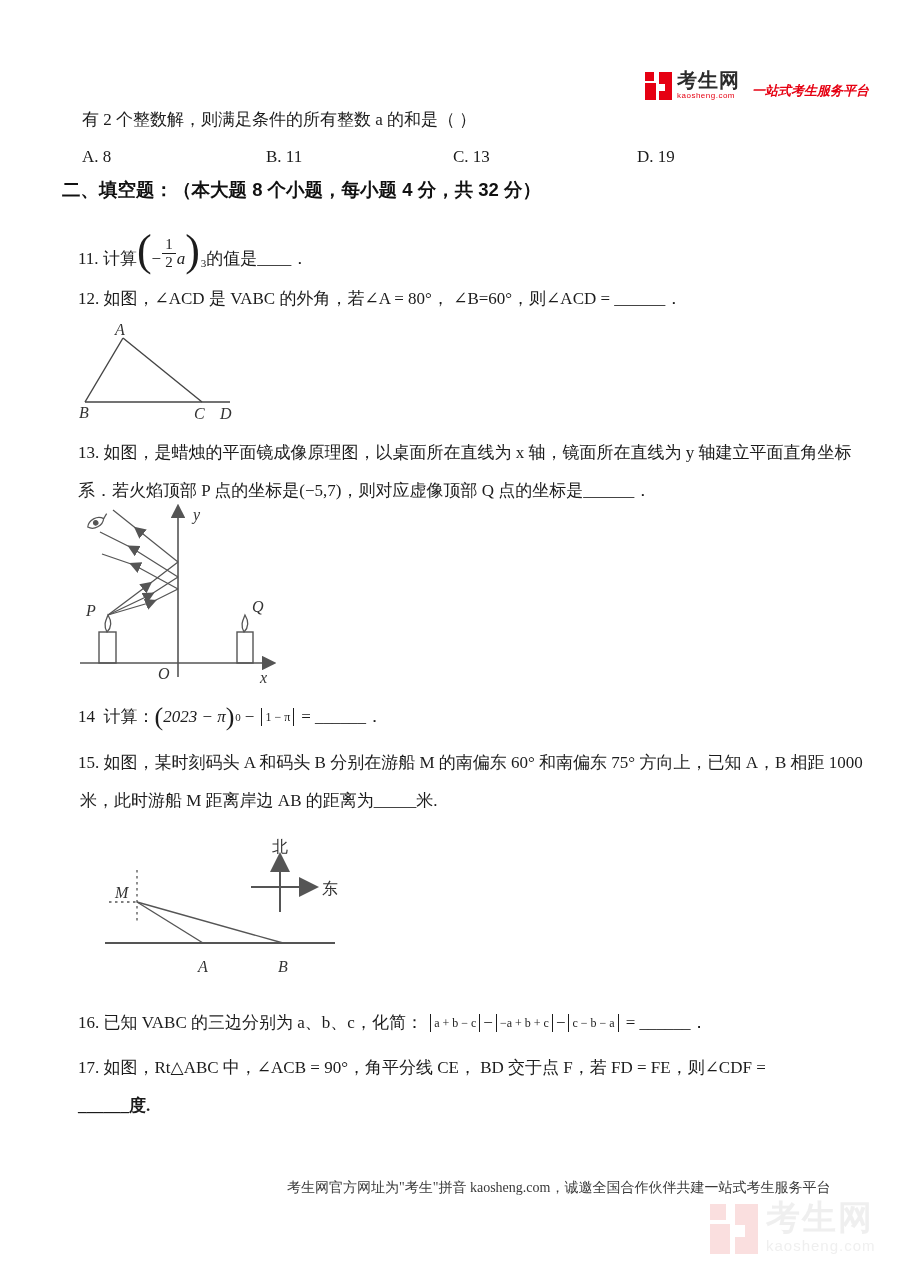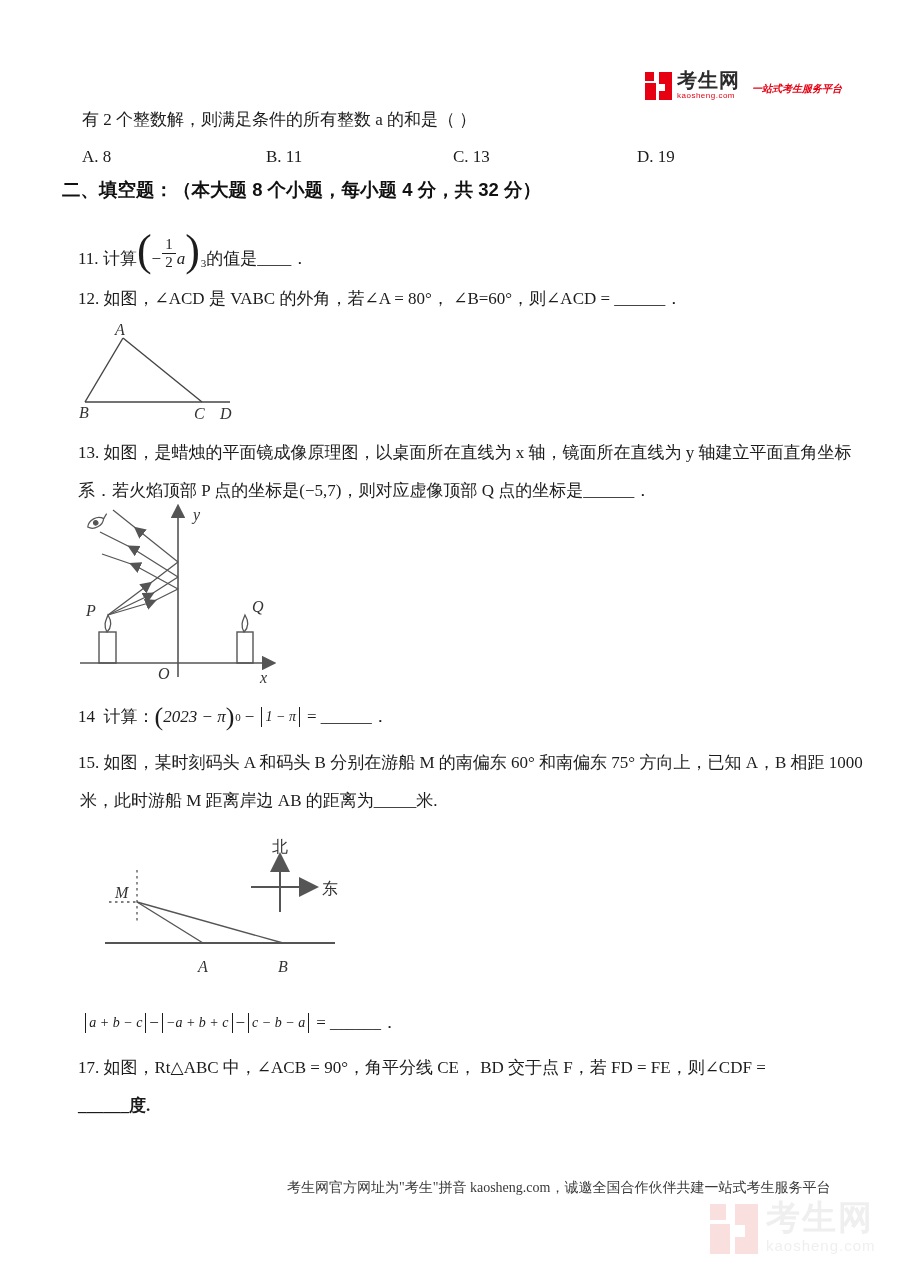--- a/index.html
+++ b/index.html
@@ -11,31 +11,31 @@
              font-weight:bold;font-size:18.5px;white-space:nowrap;color:#111;}
   .mathvar{font-style:italic;}
   .frac{display:inline-flex;flex-direction:column;text-align:center;font-size:15px;
         line-height:1.15;margin:0 1px;}
   .frac .num{border-bottom:1.2px solid #1c1c1c;padding:0 3px;}
   .bigp{font-size:44px;font-weight:200;line-height:0.9;transform:scaleY(1.0);}
   .medp{font-size:26px;font-weight:200;line-height:1;}
   .exp-hi{font-size:11px;vertical-align:26px;margin-left:1px;}
   .exp-med{font-size:11px;vertical-align:14px;margin-left:1px;}
   .abs{border-left:1.2px solid #1c1c1c;border-right:1.2px solid #1c1c1c;
-       padding:1px 3px;margin:12px 3px;font-style:italic;font-size:14px;}
+       padding:1px 3px;margin:12px 3px;font-size:12px;}
   
   .logo-wrap{position:absolute;left:645px;top:70px;display:flex;align-items:flex-start;}
   .logo-mark{position:relative;width:27px;height:30px;margin-right:5px;}
   .logo-mark i{position:absolute;display:block;}
   .brand-col{display:flex;flex-direction:column;line-height:1;}
   .brand-name{font-family:"Liberation Sans","DejaVu Sans",sans-serif;font-weight:bold;
               font-size:20px;color:#2b2b2b;letter-spacing:1px;}
   .brand-domain{font-family:"Liberation Sans","DejaVu Sans",sans-serif;font-size:8px;
                 margin-top:2px;letter-spacing:0.5px;}
-  .brand-tagline{font-family:"Liberation Sans","DejaVu Sans",sans-serif;font-size:10px;
+  .brand-tagline{font-family:"Liberation Sans","DejaVu Sans",sans-serif;font-size:13px;
                  font-weight:bold;font-style:italic;margin-left:12px;margin-top:12px;}
   
   .footer-line{position:absolute;left:287px;top:1179px;font-size:14px;color:#3a3a3a;white-space:nowrap;}
   
   .wm{position:absolute;left:710px;top:1200px;display:flex;align-items:flex-start;opacity:0.55;}
   .wm-mark{position:relative;width:48px;height:54px;margin-right:8px;}
   .wm-mark i{position:absolute;display:block;}
   .wm-col{display:flex;flex-direction:column;line-height:1;}
   .wm-name{font-family:"Liberation Sans","DejaVu Sans",sans-serif;font-weight:bold;
            font-size:34px;color:#e3e3e3;letter-spacing:2px;}
@@ -188,21 +188,21 @@
     <line x1="166" y1="61" x2="226" y2="61" marker-end="url(#ar15)"></line>
   </g>
   <text x="30" y="72" class="figlabel">M</text>
   <text x="113" y="146" class="figlabel">A</text>
   <text x="193" y="146" class="figlabel">B</text>
   <text x="187" y="26" class="cnlabel">北</text>
   <text x="237" y="68" class="cnlabel">东</text>
 </svg>
 
 <div class="qline row" style="left:78px;top:1004px;height:38px;">
-  &nbsp;
+  <span>16. 已知 VABC 的三边分别为 a、b、c，化简：</span>&nbsp;
   <span class="abs">a + b − c</span>
   <span>−</span>
   <span class="abs">−a + b + c</span>
   <span>−</span>
   <span class="abs">c − b − a</span>
   <span style="margin-left:4px;">= ______．</span>
 </div>
 
 <div class="qline" style="left:78px;top:1057px;">17. 如图，Rt△ABC 中，∠ACB = 90°，角平分线 CE， BD 交于点 F，若 FD = FE，则∠CDF =</div>
 <div class="qline" style="left:78px;top:1095px;font-weight:bold;">______度.</div>

